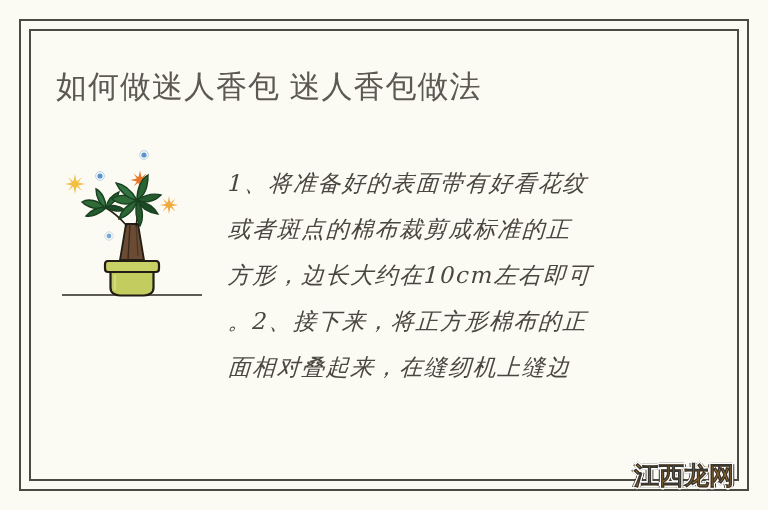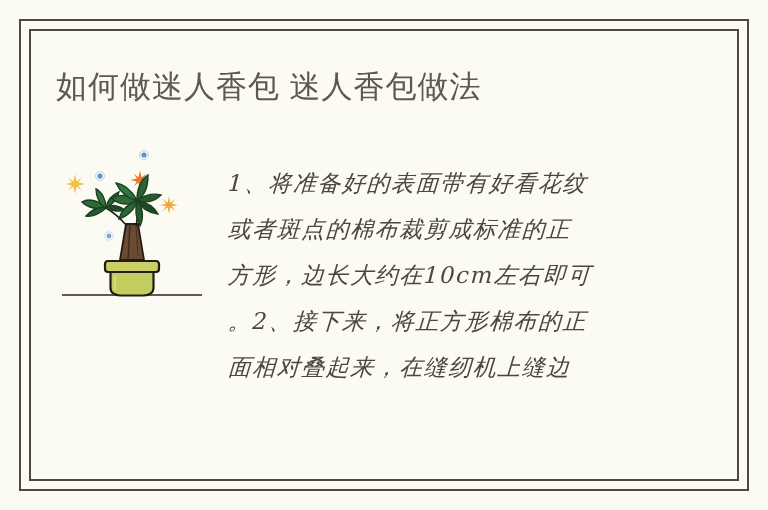--- a/index.html
+++ b/index.html
@@ -213,14 +213,15 @@
   </div>
 
   <div class="body-text">
     <span class="ln">1、将准备好的表面带有好看花纹</span>
     <span class="ln">或者斑点的棉布裁剪成标准的正</span>
     <span class="ln">方形，边长大约在10cm左右即可</span>
     <span class="ln">。2、接下来，将正方形棉布的正</span>
     <span class="ln">面相对叠起来，在缝纫机上缝边</span>
   </div>
 
+  <div class="watermark">江西龙网</div>
 
 </div>
 
 </body></html>

